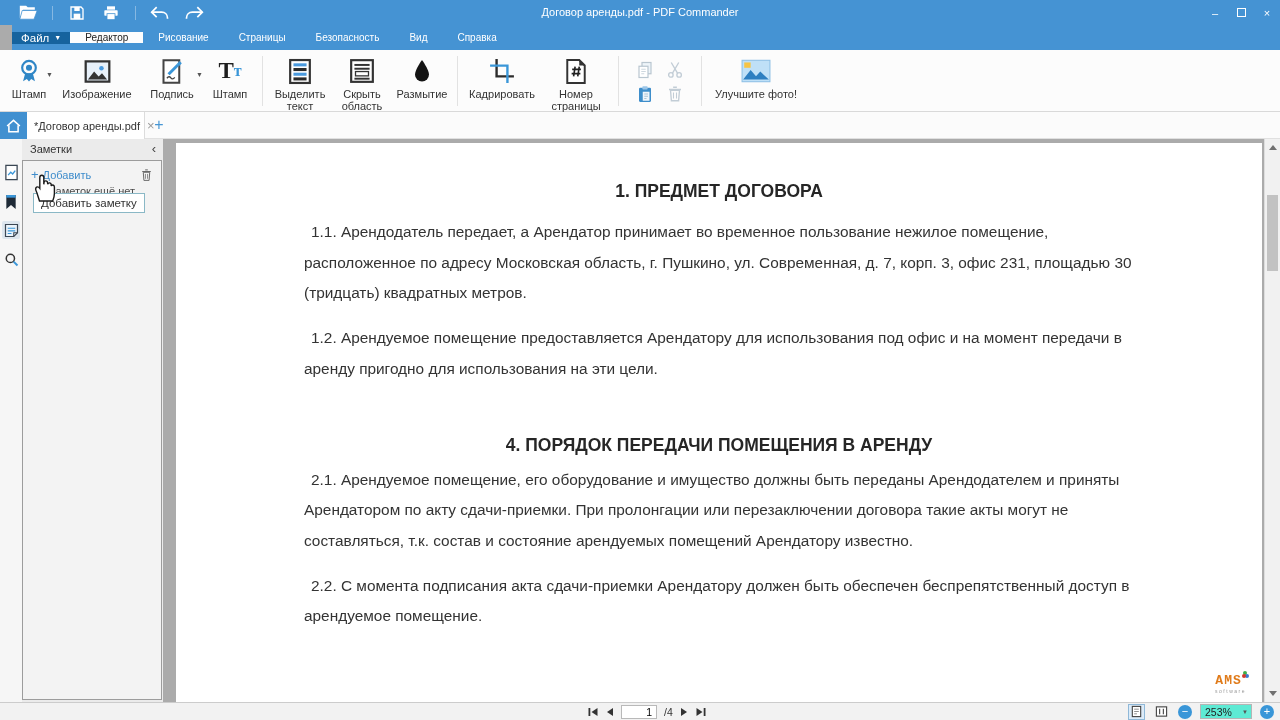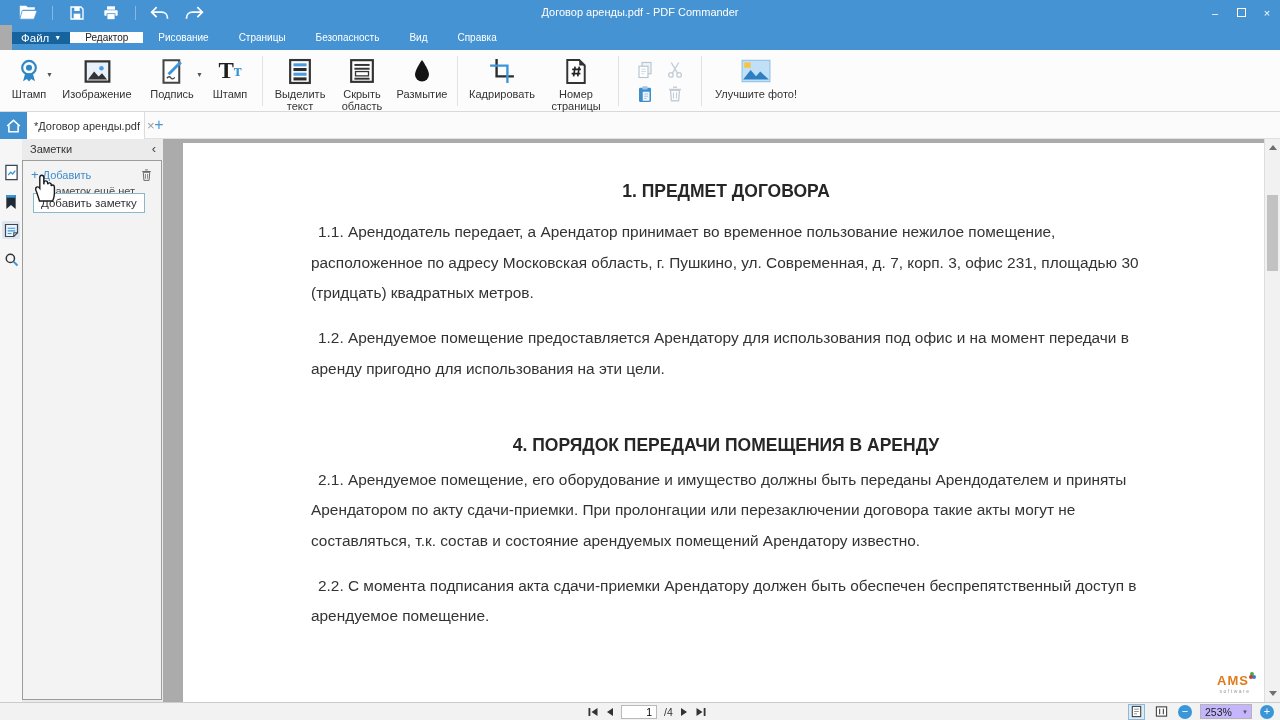--- a/index.html
+++ b/index.html
@@ -57,47 +57,47 @@
   .np-box{position:absolute;left:0;top:21px;width:140px;height:540px;background:#f3f3f3;border:1px solid #9c9c9c}
   .np-add{position:absolute;left:8px;top:7px;display:flex;align-items:center;gap:4px;color:#3e8ccb}
   .np-add .plus{font-size:13px;line-height:13px}
   .np-add .a-lbl{font-size:11px}
   .np-trash{position:absolute;right:8px;top:7px}
   .np-empty{position:absolute;left:0;top:24px;width:138px;text-align:center;font-size:11px;color:#4a4a4a}
   .np-tooltip{position:absolute;left:10px;top:32px;background:#fff;border:1px solid #8ab8c6;padding:3px 7px;font-size:11.5px;color:#333;white-space:nowrap;z-index:4}
   .cursor{position:absolute;left:7px;top:10px;z-index:6}
 
   .doc-area{position:absolute;left:163px;top:0;width:1117px;height:563px;background:#ababab}
-  .page{position:absolute;left:20px;top:4px;width:1086px;height:559px;background:#fff;padding:36px 128px 0 128px;overflow:hidden}
+  .page{position:absolute;left:13px;top:4px;width:1086px;height:559px;background:#fff;padding:36px 128px 0 128px;overflow:hidden}
   .doc-h{font-size:17.5px;line-height:24px;font-weight:bold;color:#262626;text-align:center}
   .doc-h.first{margin:0 0 14px 0}
   .doc-h.second{margin:48px 0 8px 0}
   .page p{font-size:15.4px;line-height:30.7px;color:#333;margin:0 0 14px 0;text-indent:7px}
   .watermark{position:absolute;right:16px;bottom:6px;text-align:center;line-height:10px}
-  .wm-name{font-family:Liberation Sans, sans-serif;font-weight:bold;font-size:13px;color:#e07b1a;letter-spacing:1px}
+  .wm-name{font-family:Liberation Mono, monospace;font-weight:bold;font-size:13px;color:#e07b1a;letter-spacing:1px}
   .wm-dot{display:inline-block;width:4px;height:4px;border-radius:50%;background:#d23a2e;box-shadow:3px 0 0 #3a7bd2,1px -3px 0 #3fae4a;vertical-align:super}
   .wm-sub{font-size:5px;color:#999;letter-spacing:1.5px;text-transform:lowercase}
 
   .v-scroll{position:absolute;right:0;top:0;width:16px;height:563px;background:#f1f1f1;border-left:1px solid #ddd}
   .vs-arrow{position:absolute;left:4px;width:0;height:0;border-left:4px solid transparent;border-right:4px solid transparent}
   .vs-up{top:6px;border-bottom:5px solid #707070}
   .vs-down{bottom:6px;border-top:5px solid #707070}
   .vs-thumb{position:absolute;left:2px;top:56px;width:11px;height:76px;background:#c2c2c2}
 
   
   .statusbar{position:absolute;left:0;top:702px;width:1280px;height:18px;background:#f2f2f2;border-top:1px solid #ccc}
   .nav{position:absolute;left:588px;top:0;height:17px;display:flex;align-items:center;gap:7px}
   .nav .nv{display:flex;align-items:center;justify-content:center}
   .page-input{width:36px;height:14px;border:1px solid #b9b9b9;background:#fff;font-size:10.5px;text-align:right;padding-right:4px;font-family:"Liberation Sans",sans-serif}
   .page-total{font-size:10.5px;color:#333}
   .zoom-cluster{position:absolute;right:6px;top:0;height:17px;display:flex;align-items:center;gap:8px}
   .fit-ic{width:17px;height:16px;display:flex;align-items:center;justify-content:center}
   .fit-ic.sel{background:#dcebf8;border:1px solid #8fb8d8}
   .circle-btn{width:14px;height:14px;border-radius:50%;background:#3996d8;color:#fff;font-size:11px;line-height:13px;text-align:center}
-  .zoom-box{width:52px;height:15px;background:#c4b5fd;border:1px solid #b5b5b5;display:flex;align-items:center}
+  .zoom-box{width:52px;height:15px;background:#5eead4;border:1px solid #b5b5b5;display:flex;align-items:center}
   .zoom-val{font-size:10.5px;color:#222;padding-left:4px}
   .zoom-caret{margin-left:auto;padding-right:3px;font-size:6px;color:#555}
 </style>
 </head>
 <body>
 
 <div class="app">
 
   <div class="titlebar">
     <div class="tb-icons">

